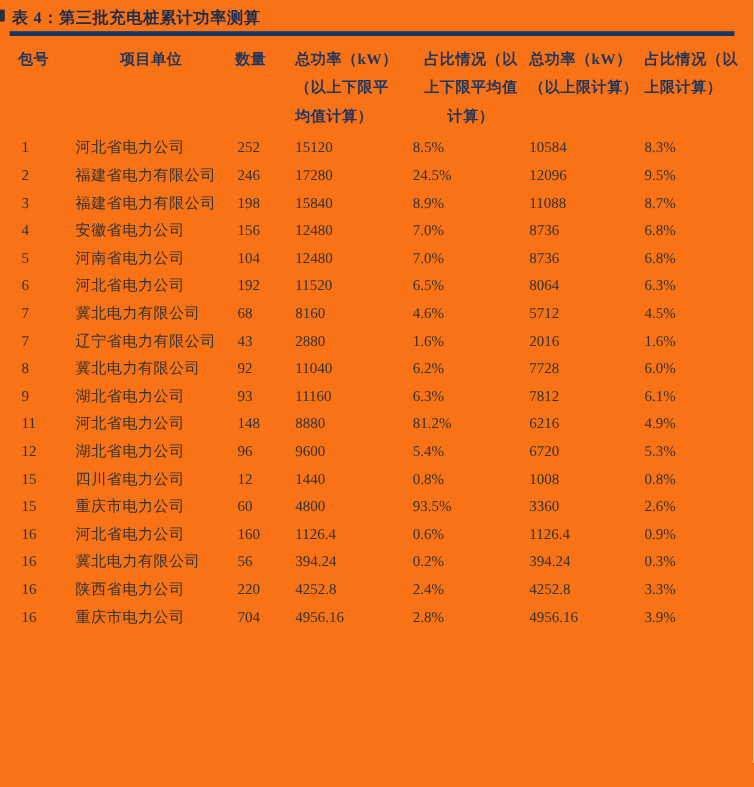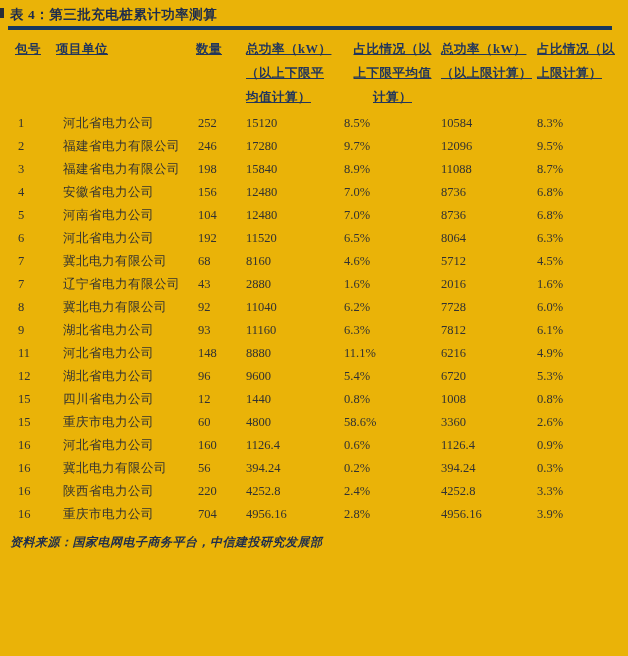--- a/index.html
+++ b/index.html
@@ -4,21 +4,21 @@
 <style>
   * { margin: 0; padding: 0; box-sizing: border-box; }
   html, body { background: #ffffff; }
   body {
     font-family: "Liberation Serif", "DejaVu Serif", serif;
   }
   .page {
     position: relative;
     width: 628px;
     height: 656px;
-    background: #eab308;
+    background: #f97316;
     overflow: hidden;
   }
   .edge-mark {
     position: absolute;
     left: 0; top: 8px;
     width: 4px; height: 10px;
     background: #2a2f38;
   }
   .doc {
     padding: 6px 8px 0 8px;
@@ -53,24 +53,23 @@
     font-size: 12.5px;
     font-weight: bold;
     color: #22365c;
     text-align: left;
     vertical-align: top;
     white-space: pre-line;
     line-height: 24px;
     padding-top: 7px;
     padding-bottom: 3px;
     letter-spacing: 0.5px;
-    text-decoration: underline;
   }
   th.col-1 { padding-left: 7px; }
-  th.col-2 { }
+  th.col-2 { text-align: center; }
   th.col-5 { text-align: center; }
   td {
     font-size: 12.5px;
     color: #323232;
     height: 23px;
     line-height: 23px;
     vertical-align: middle;
     white-space: nowrap;
     overflow: hidden;
   }
@@ -131,21 +130,21 @@
     <td class="col-4">15120</td>
     <td class="col-5">8.5%</td>
     <td class="col-6">10584</td>
     <td class="col-7">8.3%</td>
   </tr>
           <tr>
     <td class="col-1">2</td>
     <td class="col-2">福建省电力有限公司</td>
     <td class="col-3">246</td>
     <td class="col-4">17280</td>
-    <td class="col-5">9.7%</td>
+    <td class="col-5">24.5%</td>
     <td class="col-6">12096</td>
     <td class="col-7">9.5%</td>
   </tr>
           <tr>
     <td class="col-1">3</td>
     <td class="col-2">福建省电力有限公司</td>
     <td class="col-3">198</td>
     <td class="col-4">15840</td>
     <td class="col-5">8.9%</td>
     <td class="col-6">11088</td>
@@ -212,21 +211,21 @@
     <td class="col-4">11160</td>
     <td class="col-5">6.3%</td>
     <td class="col-6">7812</td>
     <td class="col-7">6.1%</td>
   </tr>
           <tr>
     <td class="col-1">11</td>
     <td class="col-2">河北省电力公司</td>
     <td class="col-3">148</td>
     <td class="col-4">8880</td>
-    <td class="col-5">11.1%</td>
+    <td class="col-5">81.2%</td>
     <td class="col-6">6216</td>
     <td class="col-7">4.9%</td>
   </tr>
           <tr>
     <td class="col-1">12</td>
     <td class="col-2">湖北省电力公司</td>
     <td class="col-3">96</td>
     <td class="col-4">9600</td>
     <td class="col-5">5.4%</td>
     <td class="col-6">6720</td>
@@ -239,21 +238,21 @@
     <td class="col-4">1440</td>
     <td class="col-5">0.8%</td>
     <td class="col-6">1008</td>
     <td class="col-7">0.8%</td>
   </tr>
           <tr>
     <td class="col-1">15</td>
     <td class="col-2">重庆市电力公司</td>
     <td class="col-3">60</td>
     <td class="col-4">4800</td>
-    <td class="col-5">58.6%</td>
+    <td class="col-5">93.5%</td>
     <td class="col-6">3360</td>
     <td class="col-7">2.6%</td>
   </tr>
           <tr>
     <td class="col-1">16</td>
     <td class="col-2">河北省电力公司</td>
     <td class="col-3">160</td>
     <td class="col-4">1126.4</td>
     <td class="col-5">0.6%</td>
     <td class="col-6">1126.4</td>
@@ -282,15 +281,14 @@
     <td class="col-2">重庆市电力公司</td>
     <td class="col-3">704</td>
     <td class="col-4">4956.16</td>
     <td class="col-5">2.8%</td>
     <td class="col-6">4956.16</td>
     <td class="col-7">3.9%</td>
   </tr>
         </tbody>
     </table>
 
-    <div class="source">资料来源：国家电网电子商务平台，中信建投研究发展部</div>
   </div>
 </div>
 
 </body></html>

